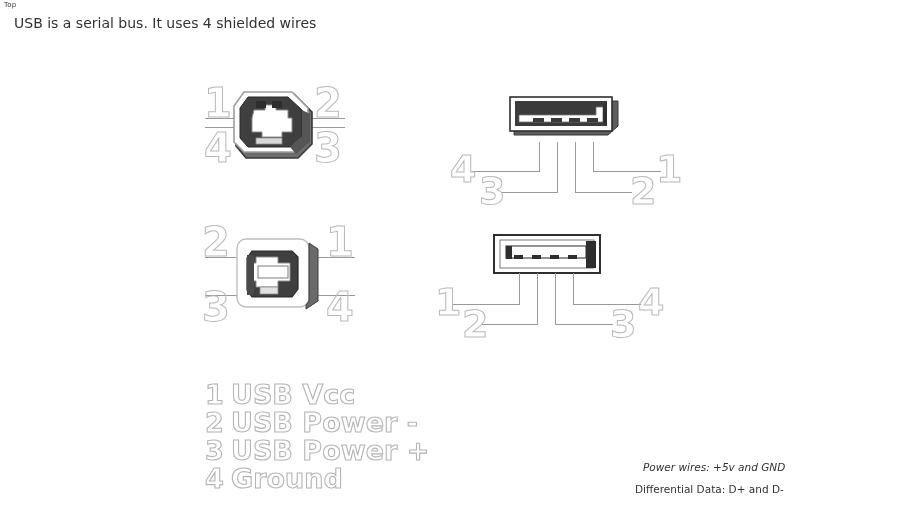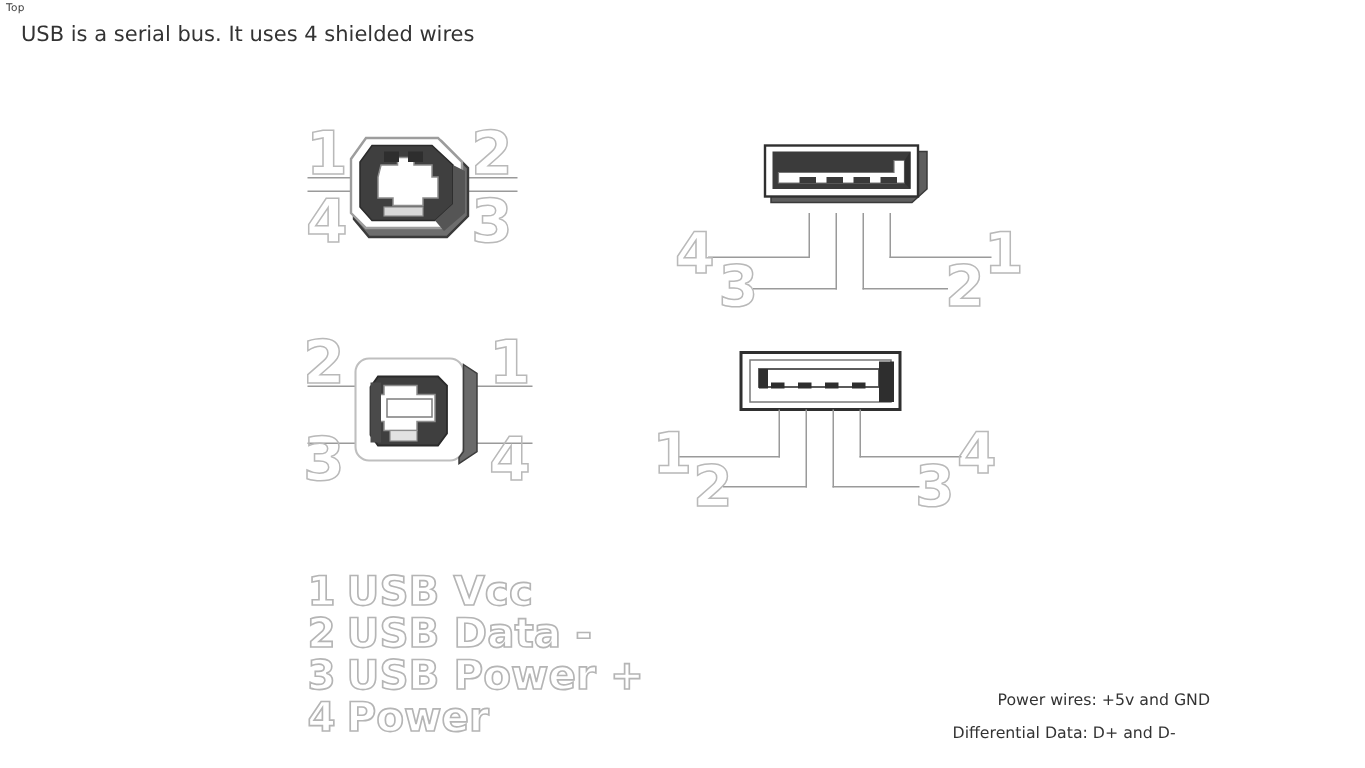--- a/index.html
+++ b/index.html
@@ -38,21 +38,21 @@
     font-size: 14px;
     color: #333333;
     font-family: "DejaVu Sans", sans-serif;
   }
   .note-text {
     font-size: 10.5px;
     color: #333333;
     font-family: "DejaVu Sans", sans-serif;
     white-space: nowrap;
   }
-  #note-power { left: 665px; top: 461px; }
+  #note-power { left: 643px; top: 461px; font-style: italic; }
   #note-data  { left: 635px; top: 483px; text-align: center; }
 
   
   .pin-num {
     font-family: "DejaVu Sans", sans-serif;
     font-weight: bold;
     color: transparent;
     -webkit-text-stroke: 1px #b9b9b9;
     line-height: 1;
     letter-spacing: 0;
@@ -234,29 +234,29 @@
     <div class="abs pin-num n-md" style="left:208px; top:58px;">4</div>
   </div>
 
   <div class="abs" style="left:205px; top:381px;">
 
     <div class="legend-row" style="left:0px; top:0px;">
       <span class="lg-num">1</span><span>USB Vcc</span>
     </div>
 
     <div class="legend-row" style="left:0px; top:28px;">
-      <span class="lg-num">2</span><span>USB Data -</span>
+      <span class="lg-num">2</span><span>USB Power -</span>
     </div>
 
     <div class="legend-row" style="left:0px; top:56px;">
       <span class="lg-num">3</span><span>USB Power +</span>
     </div>
 
     <div class="legend-row" style="left:0px; top:84px;">
-      <span class="lg-num">4</span><span>Power</span>
+      <span class="lg-num">4</span><span>Ground</span>
     </div>
   </div>
 
   <div class="abs note-text" id="note-power">Power wires: +5v and GND</div>
 
   <div class="abs note-text" id="note-data">Differential Data: D+ and D-</div>
 
 </div>
 
 </body></html>

